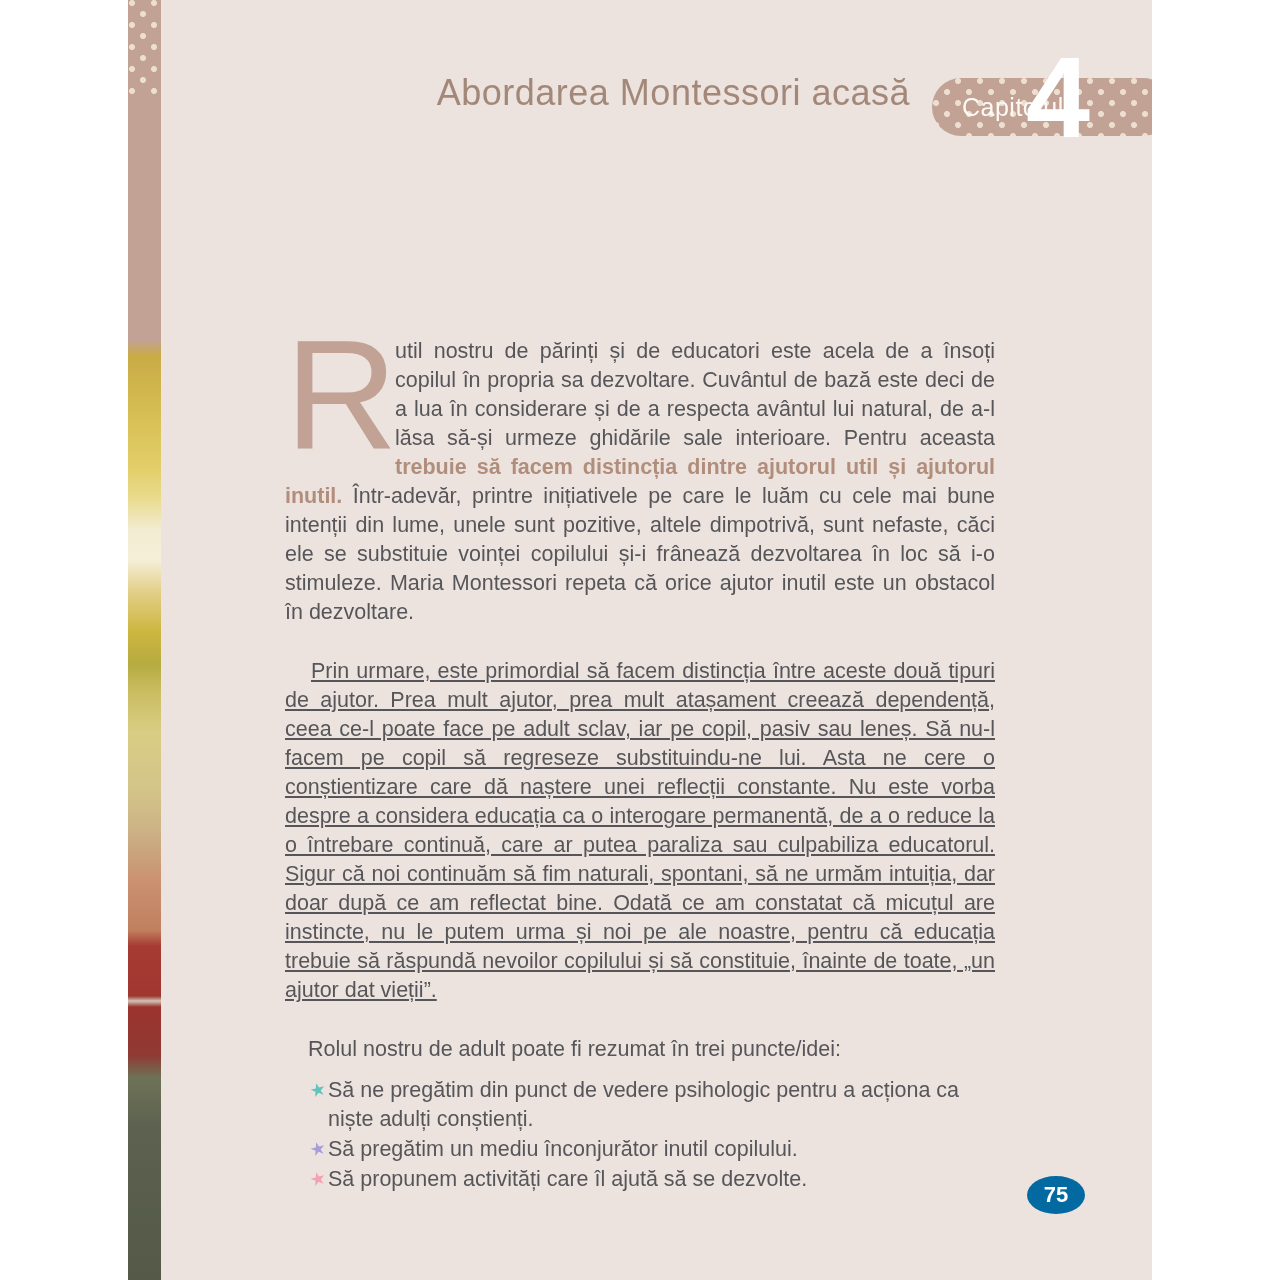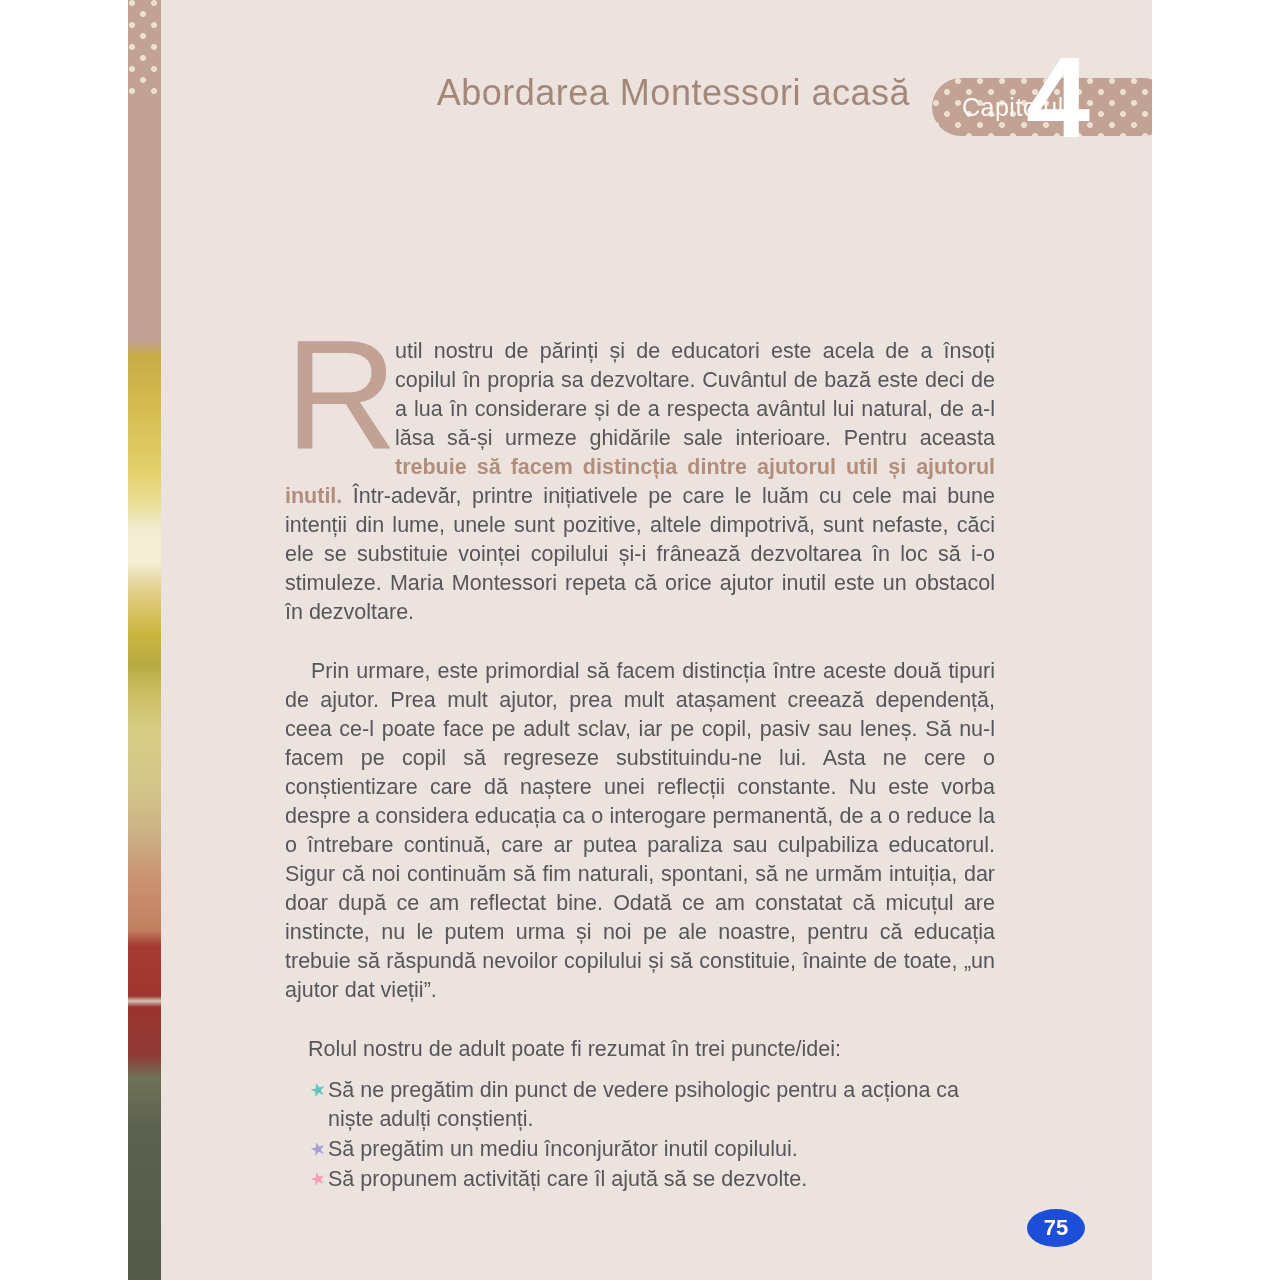--- a/index.html
+++ b/index.html
@@ -70,21 +70,21 @@
   
   .content {
     position: absolute; left: 157px; top: 337px; width: 710px;
   }
   .para {
     margin: 0 0 30px 0;
     font-size: 21.5px; line-height: 29px;
     color: #56565a;
     text-align: justify;
   }
-  .indent { text-indent: 26px; }
+  .indent { text-indent: 26px; text-decoration: underline; }
   .dropcap {
     float: left;
     width: 96px; height: 117px;
     margin-right: 14px;
     font-size: 156px; line-height: 117px;
     color: #c2a294;
   }
   .bold-accent { font-weight: bold; color: #b18e7c; }
   .list-intro { margin-bottom: 12px; text-indent: 23px; }
   .star-list {
@@ -98,23 +98,23 @@
     position: absolute; left: -2px; top: 0;
     font-size: 18px;
     display: inline-block;
     transform: rotate(-14deg);
   }
   
   .page-num {
     position: absolute; left: 899px; top: 1176px;
     width: 58px; height: 38px;
     border-radius: 50%;
-    background: #1d4ed8;
+    background: #0369a1;
     display: flex; align-items: center; justify-content: center;
-    color: #ffffff; font-size: 22px; font-weight: bold; margin-top: 33px;
+    color: #ffffff; font-size: 22px; font-weight: bold;
   }
 </style>
 </head>
 <body>
 
 <div class="page">
 
   <div class="strip"></div>
   <div class="strip-dots"></div>
 

